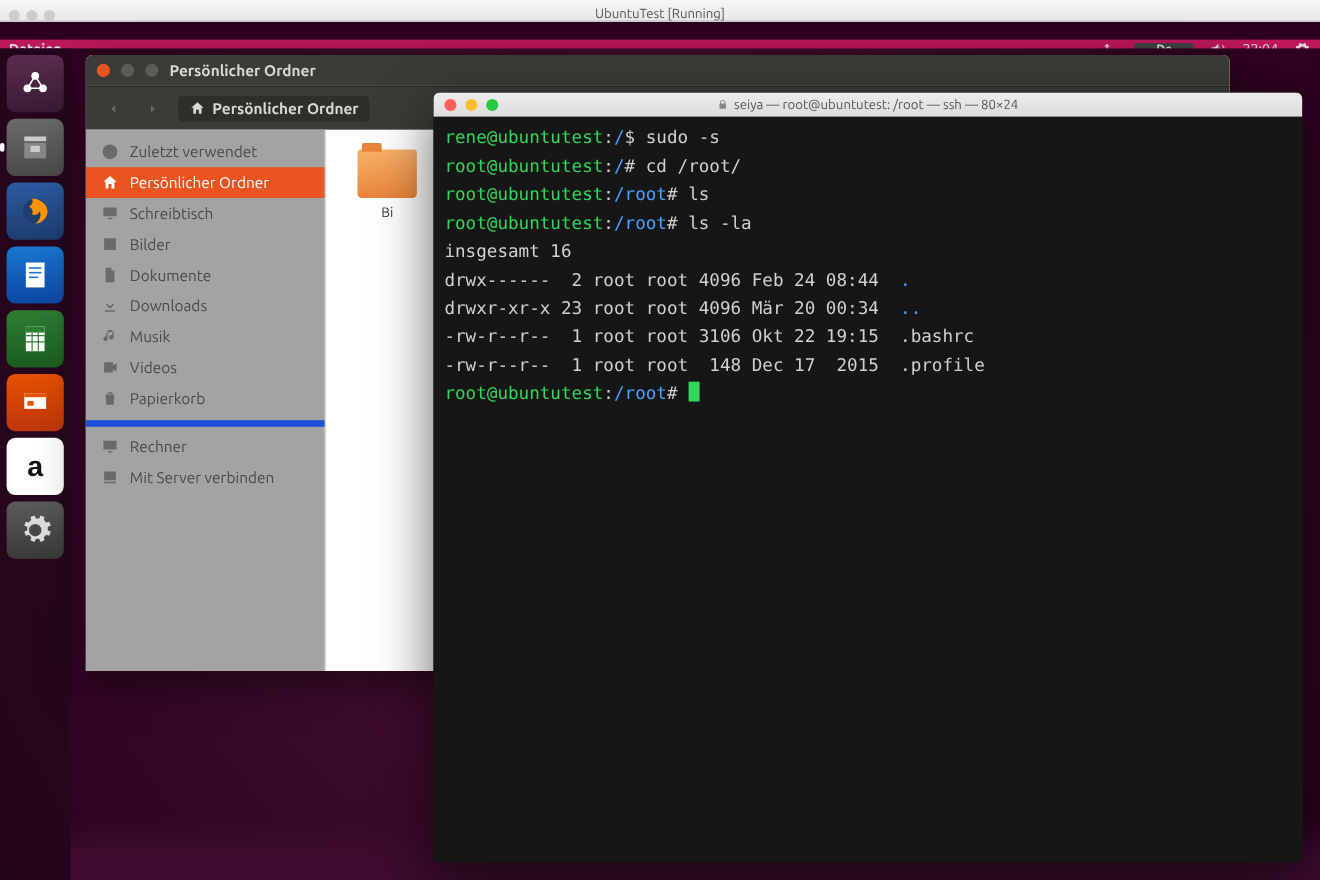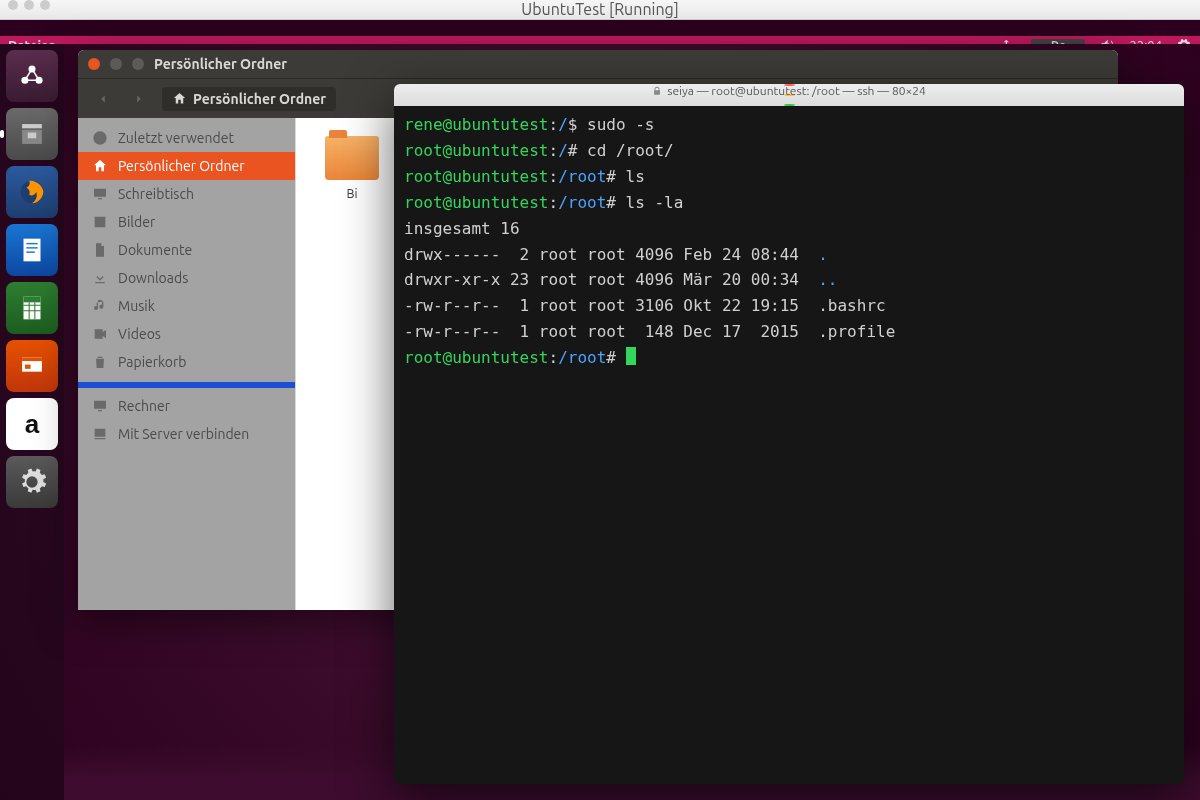--- a/index.html
+++ b/index.html
@@ -8,22 +8,22 @@
     font-family: "Ubuntu", "Segoe UI", sans-serif;
     overflow: hidden;
     background: #2c001e;
     position: relative;
   }
   
   .vm-titlebar {
     height: 20px;
     background: linear-gradient(#f6f6f6,#e8e8e8);
     border-bottom: 1px solid #ccc;
-    display: flex; align-items: flex-start;
-    font-size: 16px; color: #555;
+    display: flex; align-items: flex-end;
+    font-size: 12px; color: #555;
     position: relative;
   }
   .vm-titlebar .dots { display:flex; gap:6px; margin-left:8px;}
   .vm-titlebar .dot { width:10px;height:10px;border-radius:50%; background:#ccc;}
   .vm-titlebar .title { position:absolute; left:0; right:0; text-align:center; pointer-events:none;}
   
   .panel {
     height: 18px;
     background: #be185d;
     color: #dcdcdc;
@@ -145,21 +145,21 @@
     left: 394px; top: 40px;
     width: 790px; height: 700px;
     background:#1c1c1c;
     border-radius:6px; overflow:hidden;
     box-shadow: 0 15px 50px rgba(0,0,0,0.6);
     display:flex; flex-direction:column;
   }
   .term-title {
     height:22px; background: linear-gradient(#ededed,#dcdcdc);
     display:flex; align-items:center; padding:0 10px; gap:8px;
-    font-size:12px; color:#555; position:relative;flex-direction:column;
+    font-size:12px; color:#555; position:relative;
   }
   .term-title .dot{width:11px;height:11px;border-radius:50%;}
   .term-title .r{background:#ff5f57;}
   .term-title .y{background:#febc2e;}
   .term-title .g{background:#28c840;}
   .term-title .ttxt { position:absolute; left:0;right:0;text-align:center; pointer-events:none; display:flex; justify-content:center; align-items:center; gap:5px;}
   .term-title .lock{width:10px;height:10px;fill:#888;}
   .term-body {
     flex:1; padding: 6px 10px;
     font: 16px/1.62 "Menlo","DejaVu Sans Mono",monospace;

